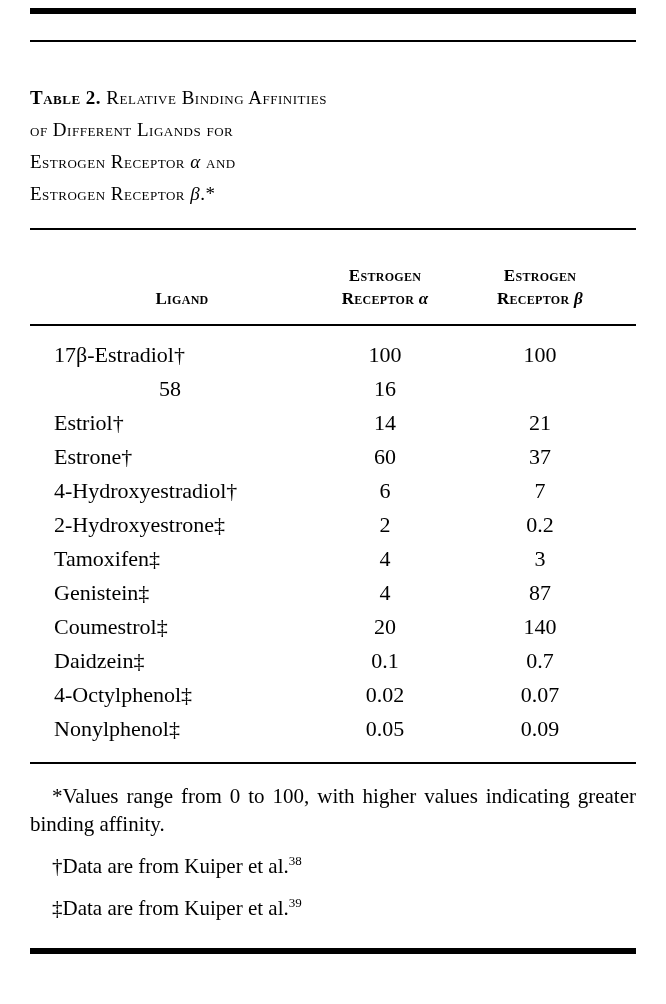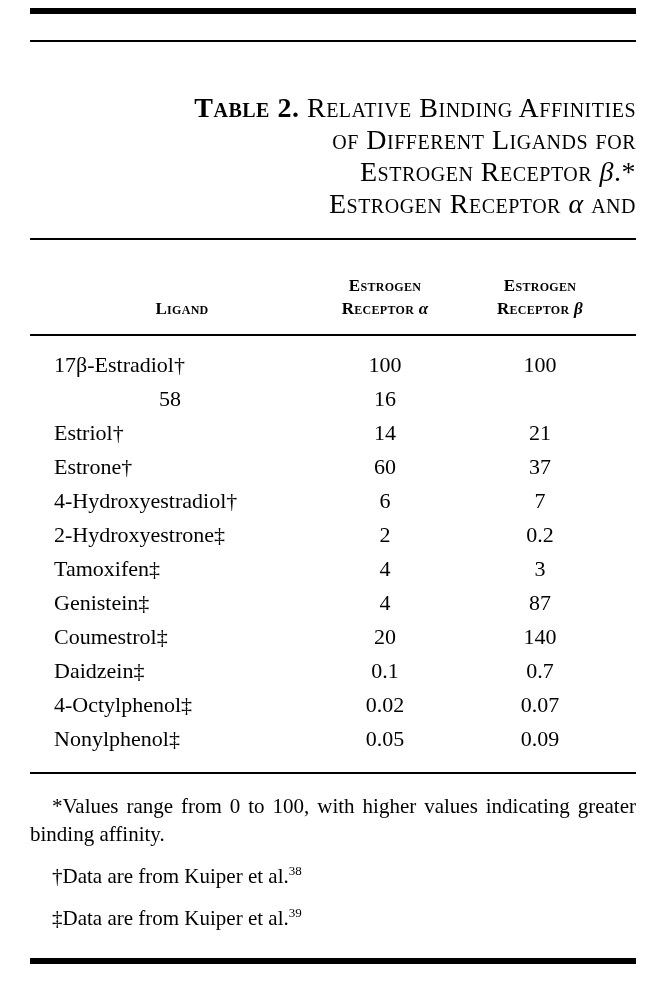--- a/index.html
+++ b/index.html
@@ -15,23 +15,23 @@
     overflow: hidden;
   }
   .rule { background: #000000; width: 100%; }
   .rule-thick { height: 6px; }
   .rule-thin { height: 2px; }
   .rule-top-thin { margin-top: 26px; }
   .rule-under-title { margin-top: 18px; }
   .rule-under-head { margin-top: 14px; }
 
   .title {
-    margin-top: 50px;
-    text-align: right;
-    font-size: 28px;
+    margin-top: 40px;
+    text-align: left;
+    font-size: 19px;
     line-height: 32px;
     font-variant: small-caps;
     letter-spacing: 0.5px;
   }
   .title .bold { font-weight: bold; }
   .greek {
     font-variant: normal;
     font-style: italic;
     font-family: "Liberation Serif", serif;
   }
@@ -79,22 +79,22 @@
 <body>
 
 <div class="page">
 
   <div class="rule rule-thick"></div>
   <div class="rule rule-thin rule-top-thin"></div>
 
   <div class="title">
     <div><span class="bold">Table 2.</span> <span>Relative Binding Affinities</span></div>
     <div>of Different Ligands for</div>
+    <div><span>Estrogen Receptor </span><span class="greek">α</span><span> and</span></div>
     <div><span>Estrogen Receptor </span><span class="greek">β</span><span>.*</span></div>
-    <div><span>Estrogen Receptor </span><span class="greek">α</span><span> and</span></div>
   </div>
 
   <div class="rule rule-thin rule-under-title"></div>
 
   <div class="thead">
     <div class="th ligand">Ligand</div>
     <div class="th num"><span>Estrogen</span><br><span>Receptor </span><span class="greek">α</span></div>
     <div class="th num"><span>Estrogen</span><br><span>Receptor </span><span class="greek">β</span></div>
   </div>
 

